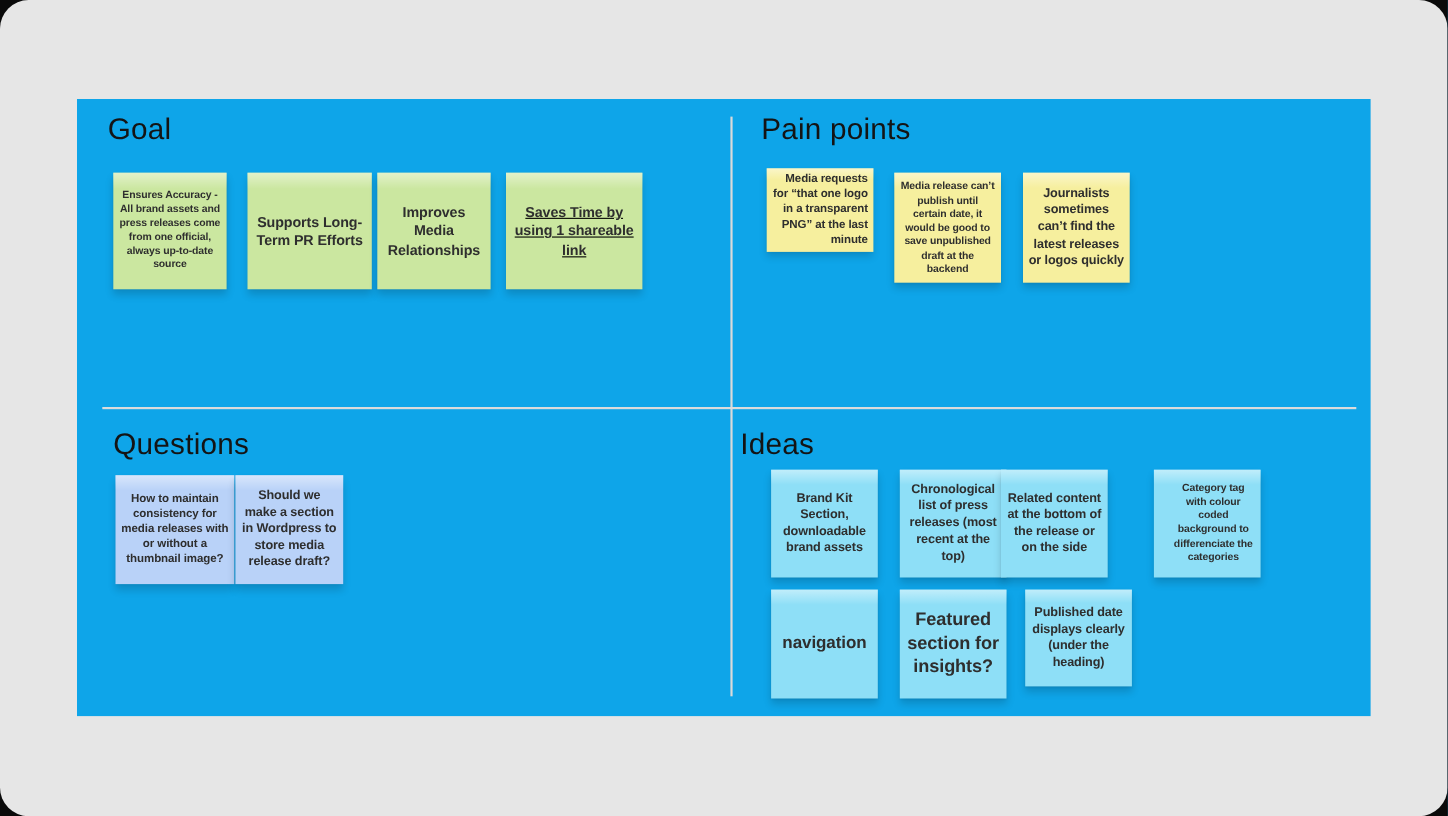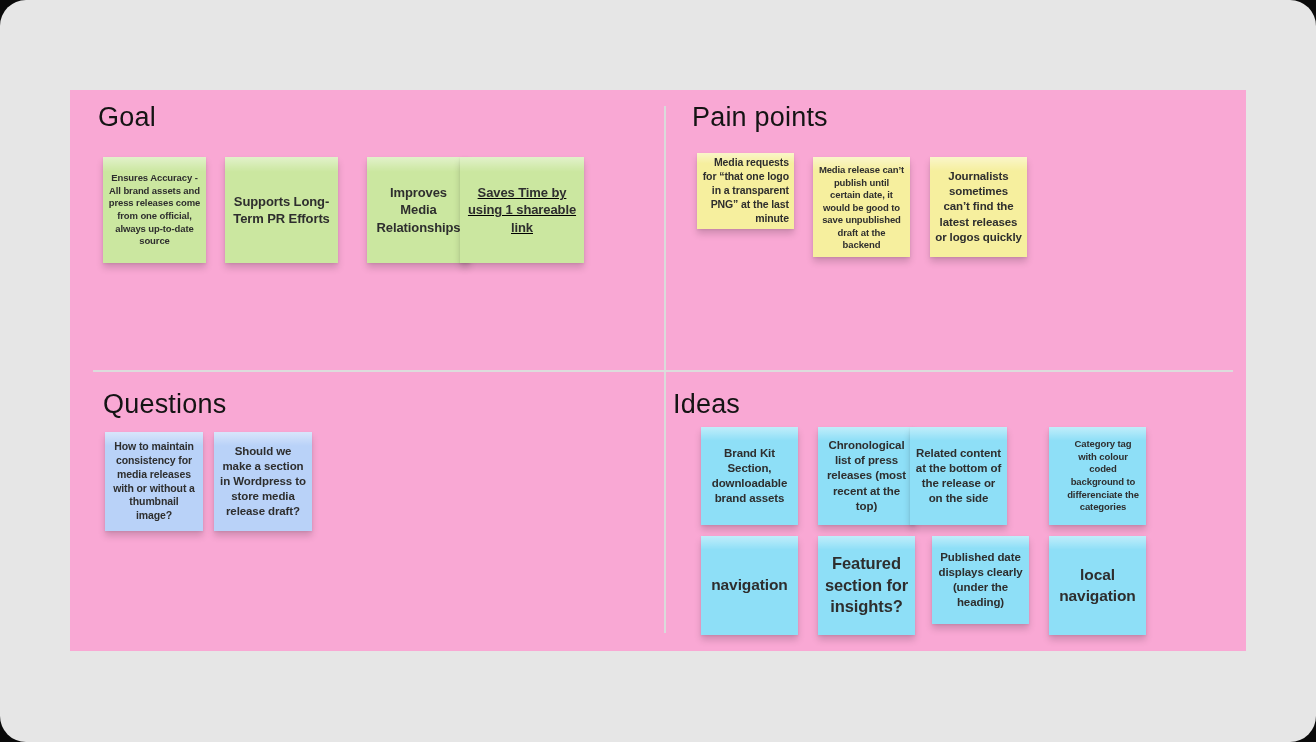--- a/index.html
+++ b/index.html
@@ -3,21 +3,21 @@
 <meta charset="utf-8">
 <style>
   html,body{margin:0;padding:0;background:#0a0a0a;}
   .screen{
     position:relative;width:1316px;height:742px;
     background:#e6e6e6;border-radius:26px;overflow:hidden;
     font-family:"Liberation Sans",sans-serif;
   }
   .board{
     position:absolute;left:70px;top:90px;width:1176px;height:561px;
-    background:#f9a8d4;
+    background:#0ea5e9;
   }
   .vdiv{position:absolute;left:594px;top:16px;width:2px;height:527px;background:#dadada;}
   .hdiv{position:absolute;left:23px;top:280px;width:1140px;height:2px;background:#dcdcdc;}
   .q-title{
     position:absolute;font-size:27px;font-weight:500;color:#141414;
     letter-spacing:.2px;white-space:nowrap;line-height:1;
   }
   .note{
     position:absolute;display:flex;align-items:center;justify-content:center;
     text-align:center;padding:5px;box-sizing:border-box;
@@ -44,40 +44,40 @@
     <div class="vdiv"></div>
     <div class="hdiv"></div>
 
     <div class="q-title" style="left:28px;top:14px;">Goal</div>
     <div class="note green" style="left:33px;top:67px;width:103px;height:106px;">
       <span class="note-text fs9">Ensures Accuracy - All brand assets and press releases come from one official, always up-to-date source</span>
     </div>
     <div class="note green" style="left:155px;top:67px;width:113px;height:106px;">
       <span class="note-text fs13">Supports Long-Term PR Efforts</span>
     </div>
-    <div class="note green" style="left:273px;top:67px;width:103px;height:106px;margin-left:24px;">
+    <div class="note green" style="left:273px;top:67px;width:103px;height:106px;">
       <span class="note-text fs13">Improves Media Relationships</span>
     </div>
     <div class="note green" style="left:390px;top:67px;width:124px;height:106px;text-decoration:underline;">
       <span class="note-text fs13">Saves Time by using 1 shareable link</span>
     </div>
 
     <div class="q-title" style="left:622px;top:14px;">Pain points</div>
     <div class="note yellow" style="left:627px;top:63px;width:97px;height:76px;text-align:right;">
       <span class="note-text fs10">Media requests for “that one logo in a transparent PNG” at the last minute</span>
     </div>
     <div class="note yellow" style="left:743px;top:67px;width:97px;height:100px;align-items:flex-end;">
       <span class="note-text fs9">Media release can’t publish until certain date, it would be good to save unpublished draft at the backend</span>
     </div>
     <div class="note yellow" style="left:860px;top:67px;width:97px;height:100px;">
       <span class="note-text fs11">Journalists sometimes can’t find the latest releases or logos quickly</span>
     </div>
 
     <div class="q-title" style="left:33px;top:301px;">Questions</div>
-    <div class="note blue" style="left:35px;top:342px;width:98px;height:99px;">
+    <div class="note blue" style="left:35px;top:342px;width:108px;height:99px;">
       <span class="note-text fs10">How to maintain consistency for media releases with or without a thumbnail image?</span>
     </div>
     <div class="note blue" style="left:144px;top:342px;width:98px;height:99px;">
       <span class="note-text fs11">Should we make a section in Wordpress to store media release draft?</span>
     </div>
 
     <div class="q-title" style="left:603px;top:301px;">Ideas</div>
     <div class="note cyan" style="left:631px;top:337px;width:97px;height:98px;">
       <span class="note-text fs11">Brand Kit Section, downloadable brand assets</span>
     </div>
@@ -92,17 +92,14 @@
     </div>
     <div class="note cyan" style="left:631px;top:446px;width:97px;height:99px;">
       <span class="note-text fs15">navigation</span>
     </div>
     <div class="note cyan" style="left:748px;top:446px;width:97px;height:99px;">
       <span class="note-text fs16">Featured section for insights?</span>
     </div>
     <div class="note cyan" style="left:862px;top:446px;width:97px;height:88px;">
       <span class="note-text fs11">Published date displays clearly (under the heading)</span>
     </div>
-    <div class="note cyan" style="left:979px;top:446px;width:97px;height:99px;">
-      <span class="note-text fs15">local navigation</span>
-    </div>
   </div>
 </div>
 
 </body></html>

